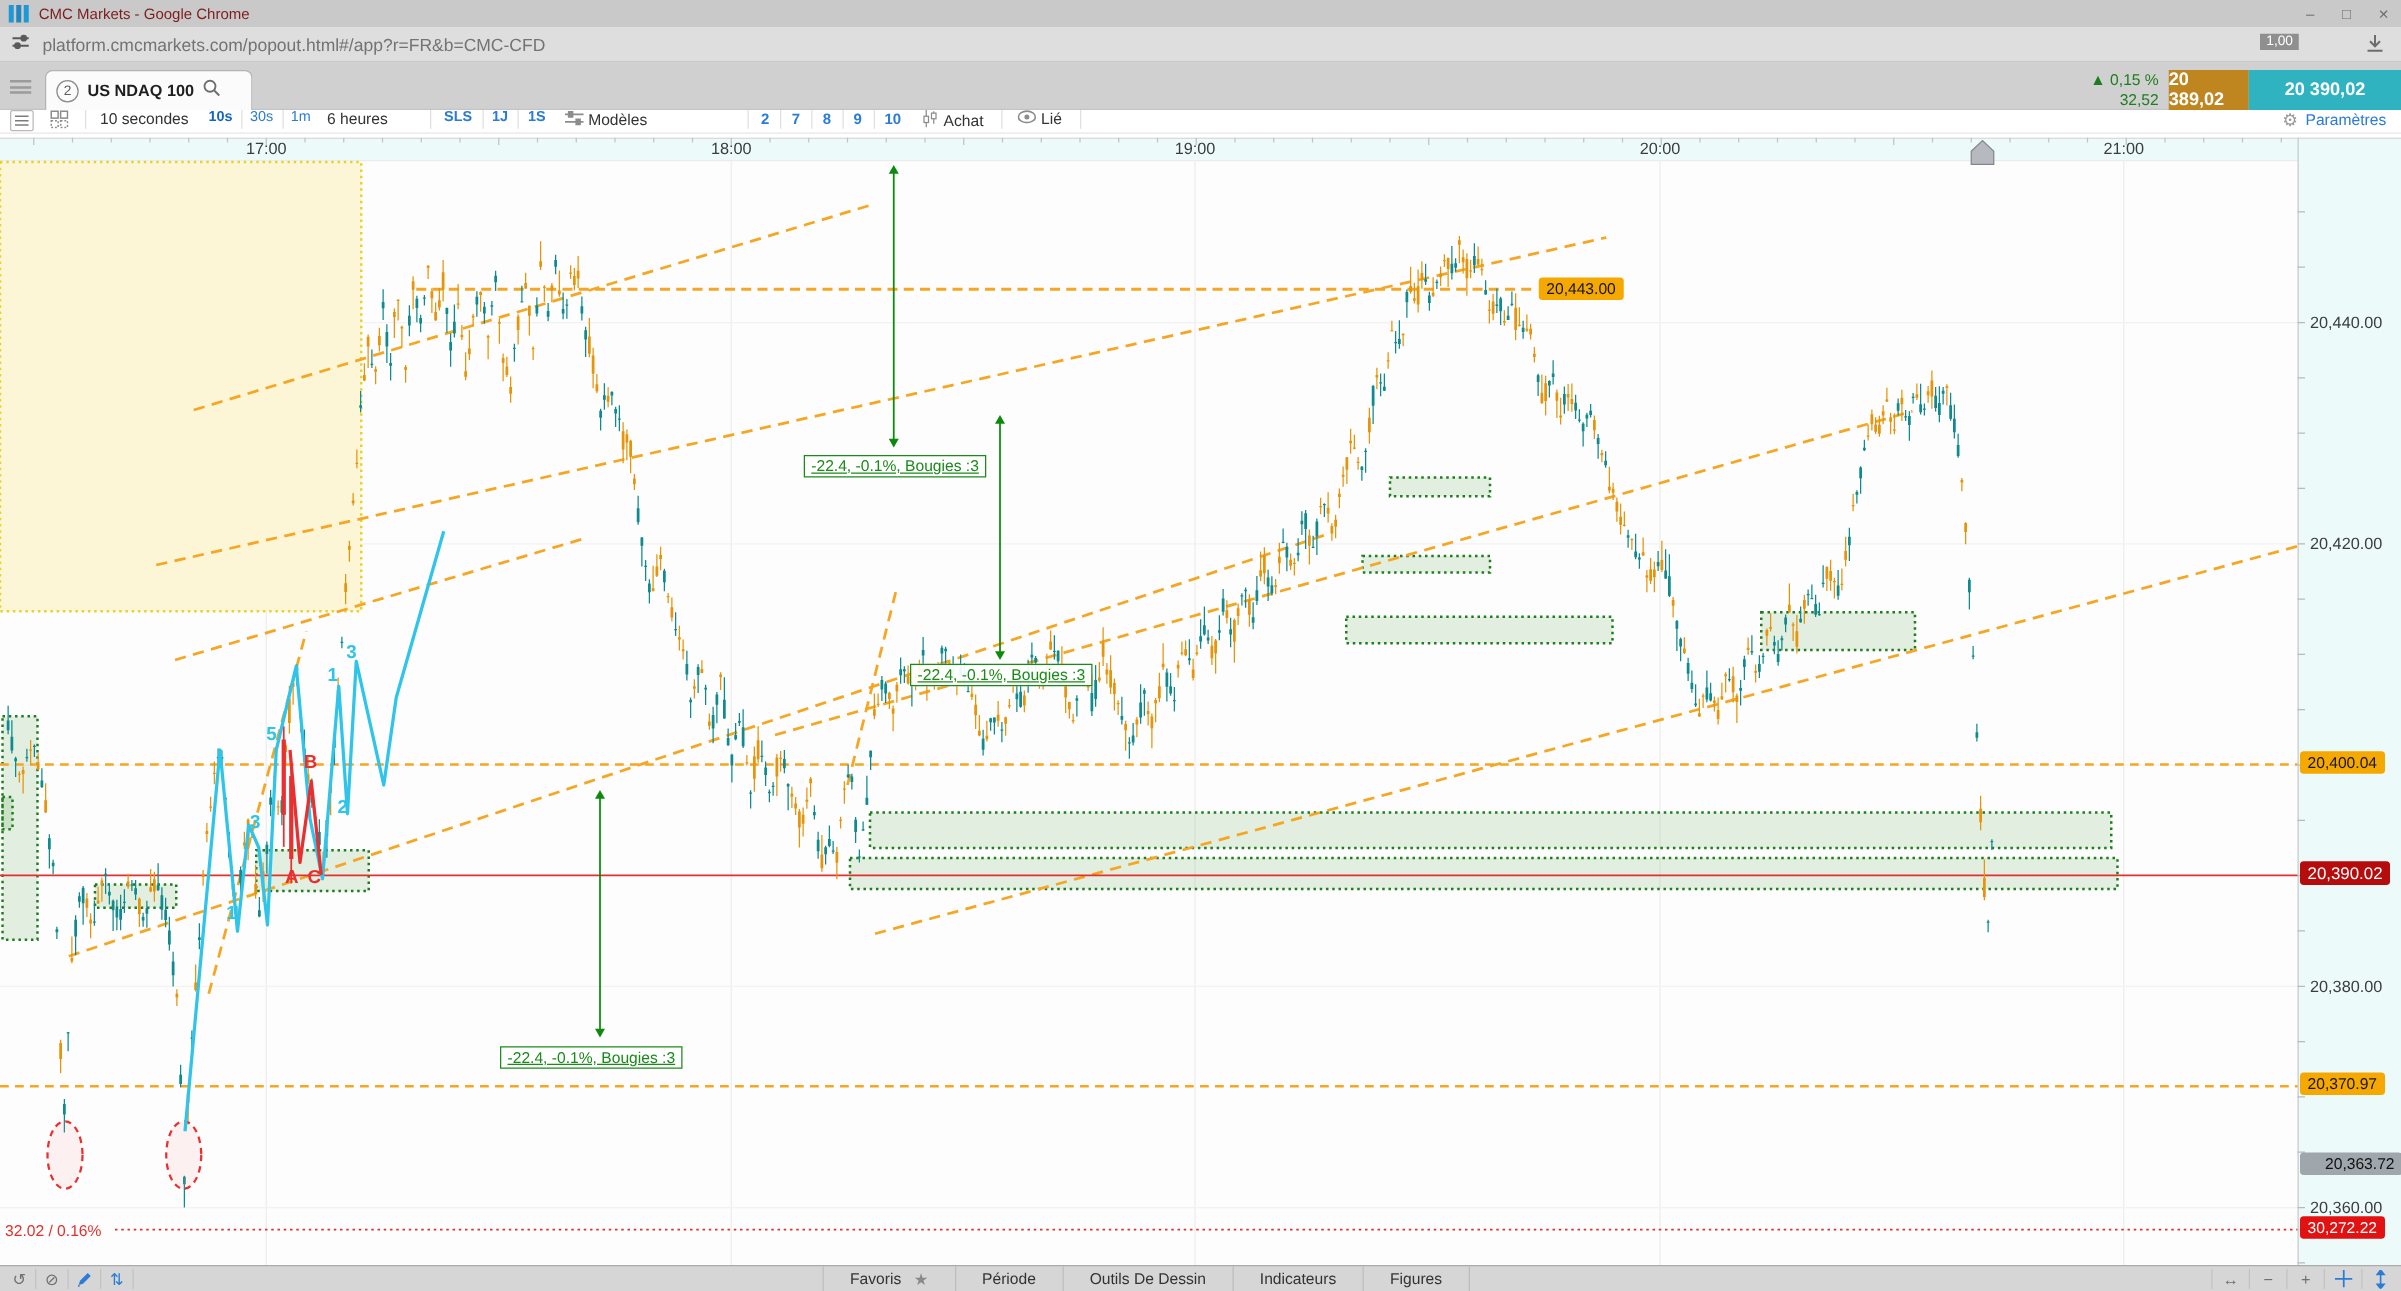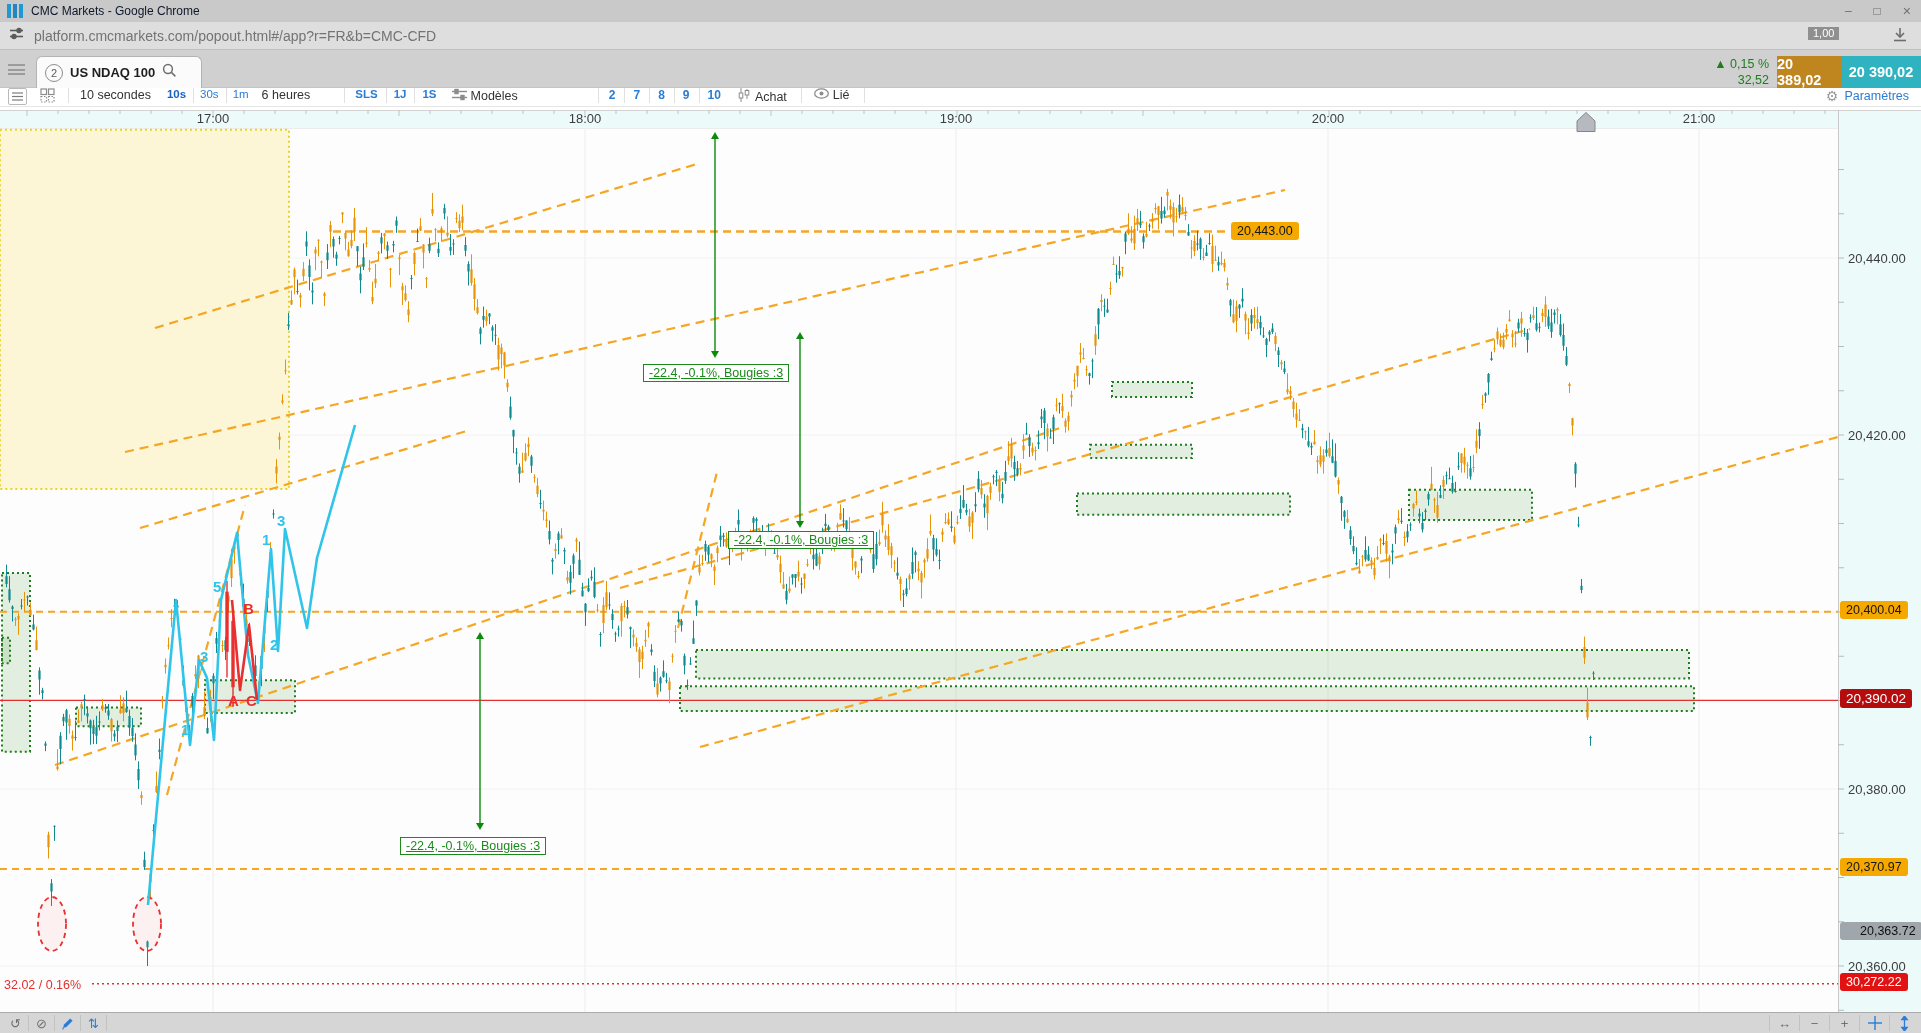--- a/index.html
+++ b/index.html
@@ -4,21 +4,21 @@
 <style>
   html,body{margin:0;padding:0;background:#777;}
   #root{position:relative;width:1921px;height:1033px;background:#fff;overflow:hidden;
         font-family:"Liberation Sans",sans-serif;-webkit-font-smoothing:antialiased;}
   
   .titlebar{position:absolute;left:0;top:0;width:100%;height:22px;background:#c9c9c9;
             display:flex;align-items:center;padding-left:7px;box-sizing:border-box;}
   .cmc-logo{display:inline-flex;align-items:flex-end;gap:2px;height:14px;}
   .cmc-logo i{display:inline-block;width:4px;background:#1d9ad6;}
   .cmc-logo i:nth-child(1){height:14px}.cmc-logo i:nth-child(2){height:14px;background:#2386c0}.cmc-logo i:nth-child(3){height:14px}
-  .title-text{font-size:12px;color:#0f172a;margin-left:8px;}
+  .title-text{font-size:12px;color:#7f1d1d;margin-left:8px;}
   .win-controls{position:absolute;right:10px;top:0;height:22px;display:flex;align-items:center;gap:22px;
                 color:#6f6f6f;font-size:12px;}
   .win-controls span{cursor:default;}
   .urlbar{position:absolute;left:0;top:22px;width:100%;height:28px;background:#dedede;
           border-bottom:1px solid #c0c0c0;display:flex;align-items:center;box-sizing:border-box;padding-left:8px;}
   .url-text{font-size:14px;color:#737373;margin-left:9px;}
   .dl-ico{position:absolute;right:12px;top:4px;}
   
   .tabrow{position:absolute;left:0;top:50px;width:100%;height:38px;background:#d0d0d0;
           border-bottom:1px solid #c4c4c4;box-sizing:border-box;}
@@ -27,21 +27,21 @@
   .tab{position:absolute;left:36px;top:6px;width:166px;height:32px;background:#fbfbfb;
        border:1px solid #b3b3b3;border-bottom:none;border-radius:6px 6px 0 0;
        display:flex;align-items:center;gap:7px;padding:0 8px;box-sizing:border-box;}
   .circ-num{width:16px;height:16px;border:1px solid #8d8d8d;border-radius:50%;color:#5c5c5c;
             font-size:11px;display:flex;align-items:center;justify-content:center;flex:0 0 auto;}
   .tab-title{font-size:13px;font-weight:bold;color:#1f1f1f;white-space:nowrap;}
   .quote-cluster{position:absolute;right:0;top:6px;display:flex;align-items:flex-end;}
   .chg{text-align:right;font-size:12.5px;line-height:1.25;margin-right:8px;margin-top:1px;}
   .chip{height:32px;color:#fff;font-weight:bold;font-size:14.5px;display:flex;align-items:center;justify-content:center;}
   .chip.sell{width:64px;}
-  .chip.buy{width:80px;}
+  .chip.buy{width:122px;}
   .spread-badge{position:absolute;left:1808px;top:27px;background:#8f8f8f;color:#fff;font-size:11px;
                 padding:0 5px;height:13px;line-height:13px;z-index:5;}
   
   .toolbar2{position:absolute;left:0;top:88px;width:100%;height:19px;background:#fff;
             border-bottom:1px solid #e7e7e7;box-sizing:border-box;display:flex;align-items:flex-start;
             font-size:12.5px;color:#333;}
   .toolbar2 .sep{width:1px;height:15px;background:#e0e0e0;flex:0 0 auto;}
   .tbtn{display:flex;align-items:center;gap:4px;white-space:nowrap;cursor:default;}
   .blue{color:#2a7cd4;}
   .bluebold{color:#1565c0;font-weight:bold;}
@@ -427,20 +427,30 @@
       <span class="bbico blue">
         <svg width="13" height="13" viewBox="0 0 13 13">
             <g fill="#2a7cd4">
               <polygon points="2,11 3,7.6 9.2,1.4 11.6,3.8 5.4,10 2,11"></polygon>
               <polygon points="1.2,12.6 1.8,10.6 3.2,12 1.2,12.6"></polygon>
             </g>
           </svg>
       </span>
       <span class="bbico blue">⇅</span>
     </span>
+    <span class="bbtabs">
+      <span class="bbtab">
+        <span>Favoris</span>
+        <span class="bbstar">★</span>
+      </span>
+      <span class="bbtab">Période</span>
+      <span class="bbtab">Outils De Dessin</span>
+      <span class="bbtab">Indicateurs</span>
+      <span class="bbtab">Figures</span>
+    </span>
     <span class="bbr">
       <span class="bbico">↔</span>
       <span class="bbico">−</span>
       <span class="bbico">+</span>
       <span class="bbico blue">
         <svg width="14" height="14" viewBox="0 0 14 14">
             <g stroke="#2a7cd4" stroke-width="1.4">
               <line x1="7" y1="0" x2="7" y2="14"></line>
               <line x1="0" y1="7" x2="14" y2="7"></line>
             </g>

